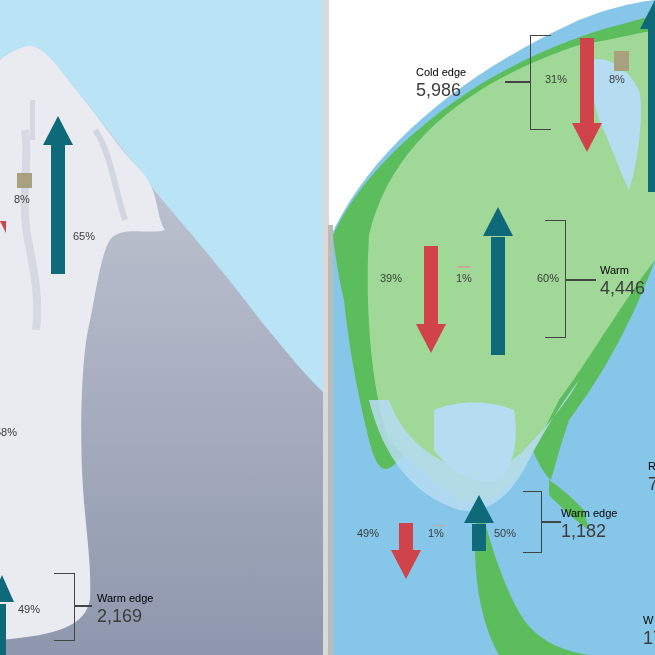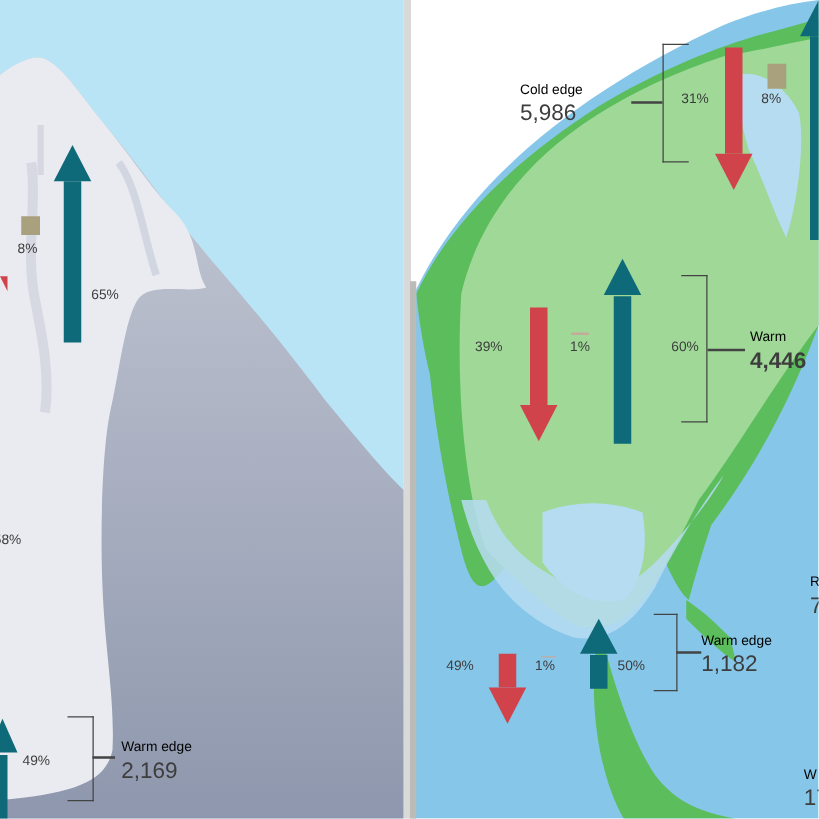--- a/index.html
+++ b/index.html
@@ -95,21 +95,21 @@
   <div style="position:absolute;left:128px;top:266px;width:14px;height:2px;background:#c7a99a;"></div>
   <div class="pct" style="left:127px;top:272px;">1%</div>
   <div style="position:absolute;left:154px;top:207px;width:30px;height:148px;">
     <div style="position:absolute;left:0;top:0;width:0;height:0;border-left:15px solid transparent;border-right:15px solid transparent;border-bottom:29px solid #0e6a78;"></div>
     <div style="position:absolute;left:8px;top:30px;width:14px;height:118px;background:#0e6a78;"></div>
   </div>
   <div class="pct" style="left:184px;top:272px;margin-left:24px;">60%</div>
   <div style="position:absolute;left:546px;top:220px;width:20px;height:116px;border-top:1.5px solid #444;border-right:1.5px solid #444;border-bottom:1.5px solid #444;margin-left:-330px;"></div>
   <div style="position:absolute;left:237px;top:279px;width:30px;height:1.5px;background:#444;"></div>
   <div class="lbl" style="left:271px;top:262px;">Warm</div>
-  <div class="num" style="left:271px;top:280px;font-weight:bold;">4,446</div>
+  <div class="num" style="left:271px;top:280px;">4,446</div>
 
   <div class="pct" style="left:28px;top:527px;">49%</div>
   <div style="position:absolute;left:62px;top:523px;width:30px;height:58px;">
     <div style="position:absolute;left:8px;top:0;width:14px;height:27px;background:#d0434a;"></div>
     <div style="position:absolute;left:0;top:27px;width:0;height:0;border-left:15px solid transparent;border-right:15px solid transparent;border-top:29px solid #d0434a;"></div>
   </div>
   <div style="position:absolute;left:104px;top:525px;width:12px;height:1px;background:#c7a99a;"></div>
   <div class="pct" style="left:99px;top:527px;">1%</div>
   <div style="position:absolute;left:135px;top:495px;width:30px;height:56px;">
     <div style="position:absolute;left:0;top:0;width:0;height:0;border-left:15px solid transparent;border-right:15px solid transparent;border-bottom:28px solid #0e6a78;"></div>

